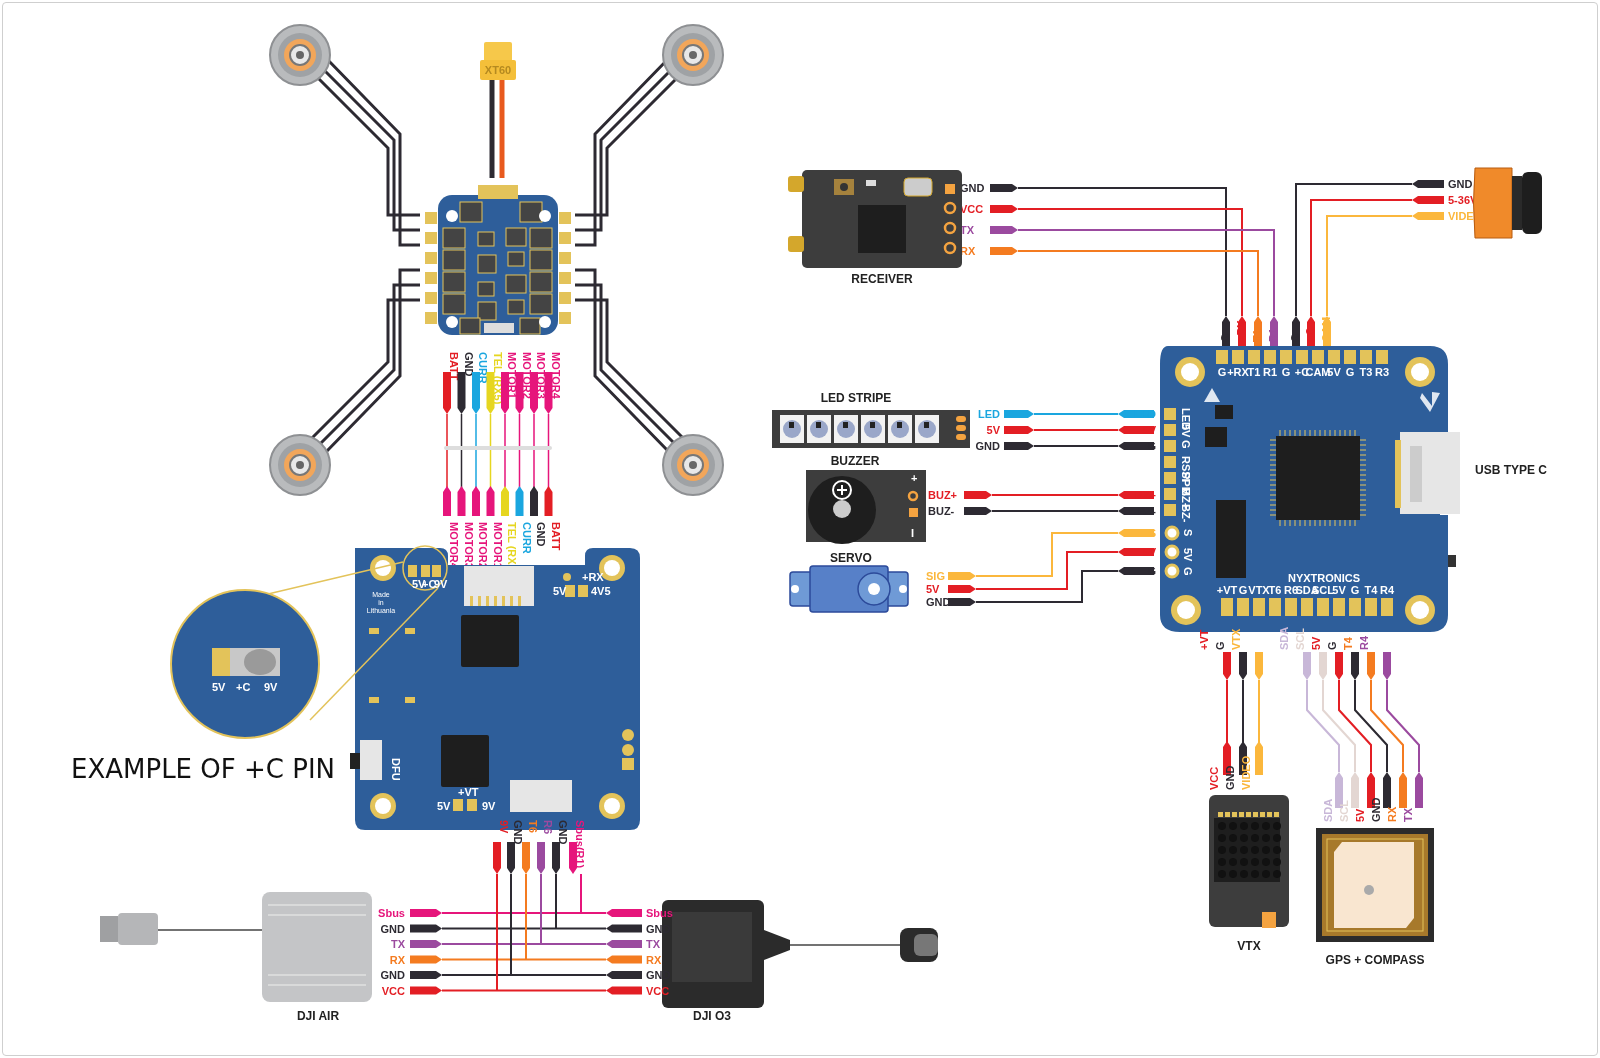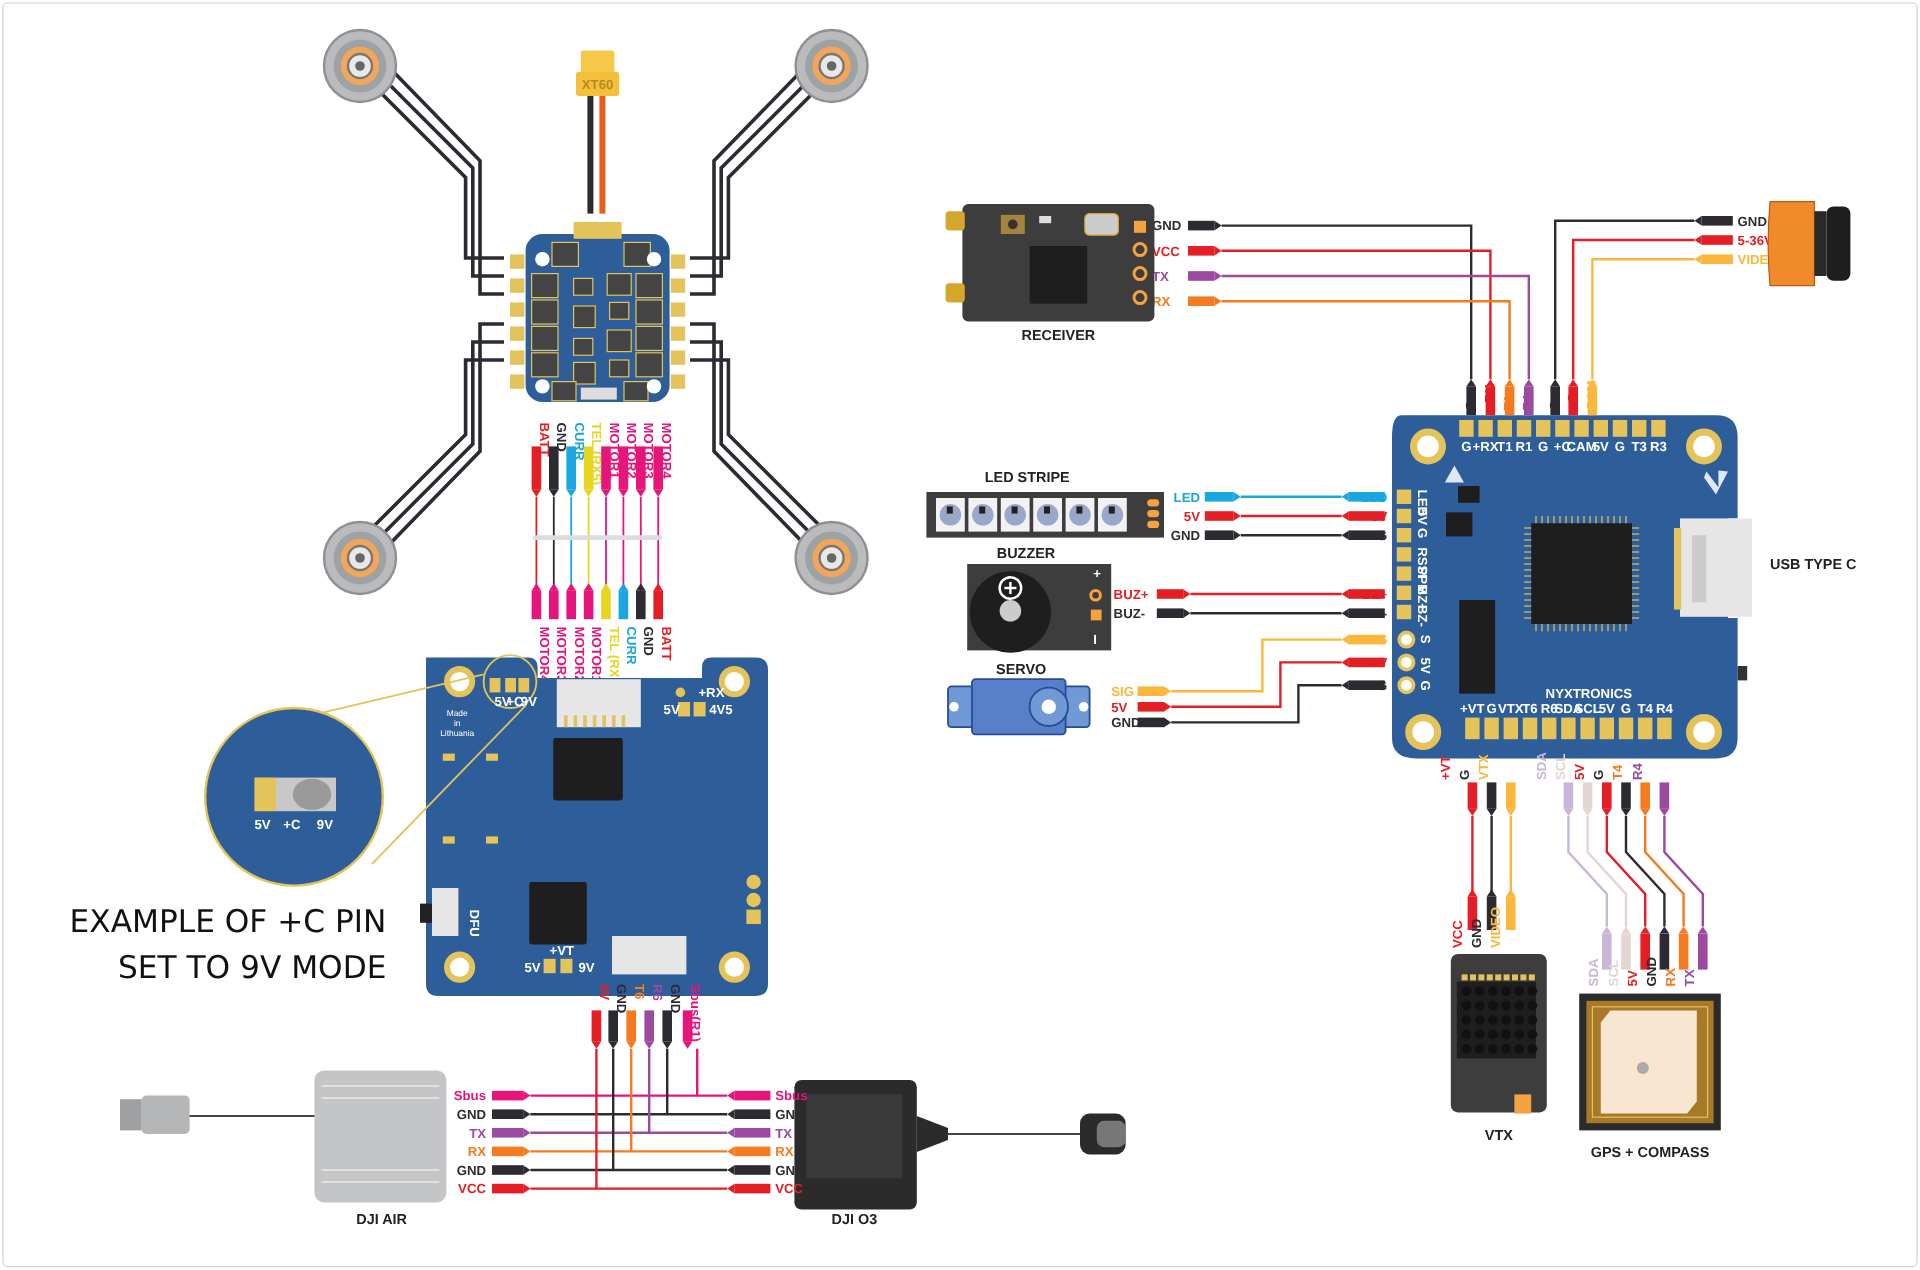--- a/index.html
+++ b/index.html
@@ -1,21 +1,21 @@
 <!DOCTYPE html>
 <html><head>
 <meta charset="utf-8">
 <style>
   html,body{margin:0;padding:0;background:#fff;}
   body{width:1600px;height:1058px;position:relative;overflow:hidden;font-family:"Liberation Sans",sans-serif;}
   #frame{position:absolute;left:2px;top:2px;width:1594px;height:1052px;border:1px solid #cfcfcf;border-radius:4px;}
   svg{position:absolute;left:0;top:0;}
   .lbl{font-family:"Liberation Sans",sans-serif;font-weight:bold;font-size:11px;}
   .title{font-family:"Liberation Sans",sans-serif;font-weight:bold;font-size:12px;fill:#222;}
-  .note{position:absolute;left:58px;top:750px;font-family:"DejaVu Sans",sans-serif;font-size:26px;line-height:38px;color:#111;text-align:right;}
+  .note{position:absolute;left:71px;top:750px;font-family:"DejaVu Sans",sans-serif;font-size:26px;line-height:38px;color:#111;}
 </style>
 </head>
 <body>
 
 <div id="frame"></div>
 
 <svg width="1600" height="1058" viewBox="0 0 1600 1058">
   <defs>
     <g id="motor">
       <circle r="30" fill="#b9bbbd" stroke="#8e9093" stroke-width="2"></circle>
@@ -792,14 +792,13 @@
     <rect x="1327" y="839" width="96" height="92" fill="none" stroke="#e3c35a" stroke-width="1"></rect>
     <path d="M1342,842 L1414,842 L1414,918 L1406,928 L1334,928 L1334,852 Z" fill="#f9e6d0"></path>
     <circle cx="1369" cy="890" r="5" fill="#aaa"></circle>
     <text x="1375" y="964" text-anchor="middle" class="title" font-size="11">GPS + COMPASS</text>
   </g>
   <g id="deviceLabels"></g>
 </svg>
 
 <div class="note">
   <div>EXAMPLE OF +C PIN</div>
-  <div>SET TO 9V MODE</div>
 </div>
 
 </body></html>

